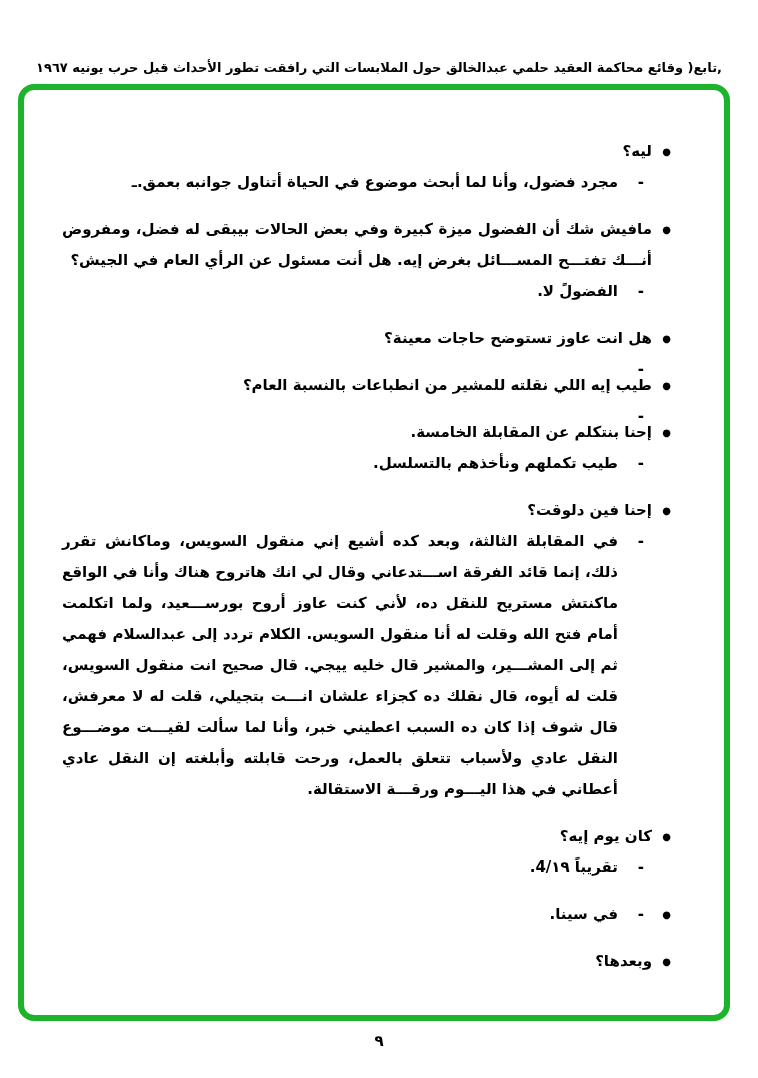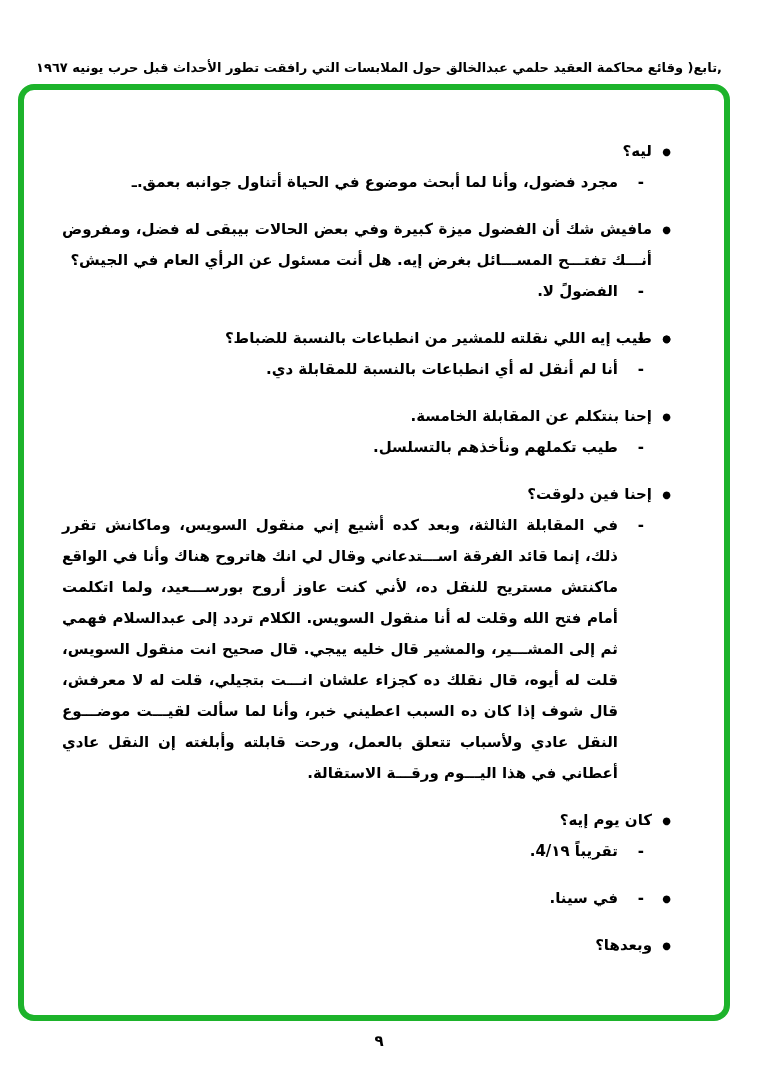--- a/index.html
+++ b/index.html
@@ -108,34 +108,34 @@
       </div>
       <div class="a-line">
         <span class="dash">-</span>
         <span>الفضولً لا.</span>
       </div>
     </div>
 
     <div class="qa-group">
       <div class="q-line">
         <span class="bullet">●</span>
+        <span>هل انت عاوز تستوضح حاجات معينة؟</span>
       </div>
       <div class="a-line">
         <span class="dash">-</span>
       </div>
     </div>
 
     <div class="qa-group">
       <div class="q-line">
         <span class="bullet">●</span>
-        <span>طيب إيه اللي نقلته للمشير من انطباعات بالنسبة للضباط؟</span>
+        <span>طيب إيه اللي نقلته للمشير من انطباعات بالنسبة العام؟</span>
       </div>
       <div class="a-line">
         <span class="dash">-</span>
-        <span>أنا لم أنقل له أي انطباعات بالنسبة للمقابلة دي.</span>
       </div>
     </div>
 
     <div class="qa-group">
       <div class="q-line">
         <span class="bullet">●</span>
         <span>إحنا بنتكلم عن المقابلة الخامسة.</span>
       </div>
       <div class="a-line">
         <span class="dash">-</span>

